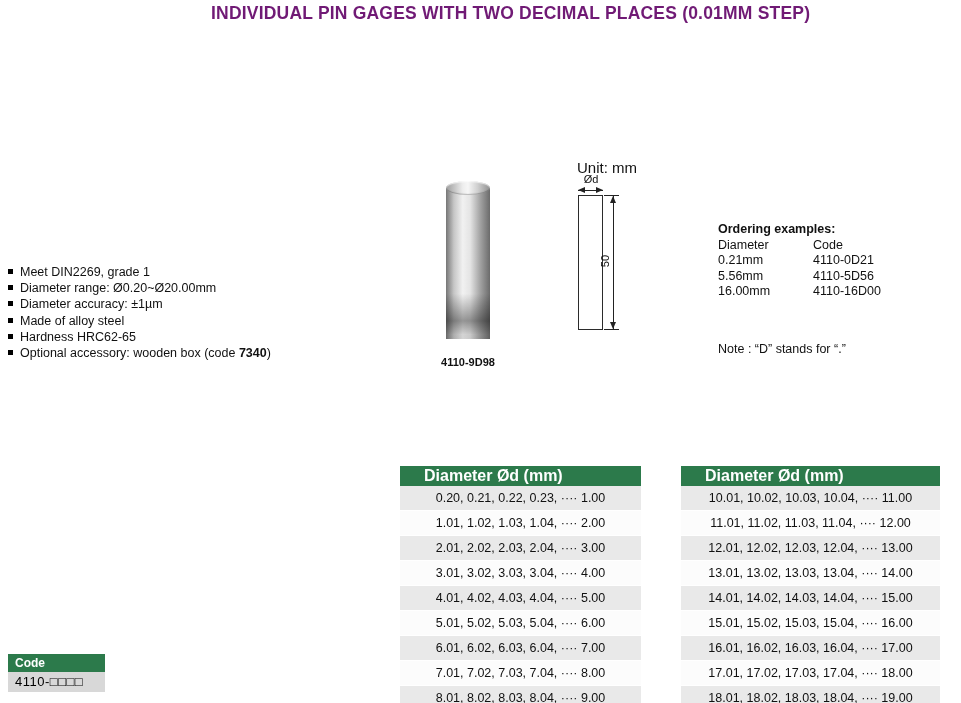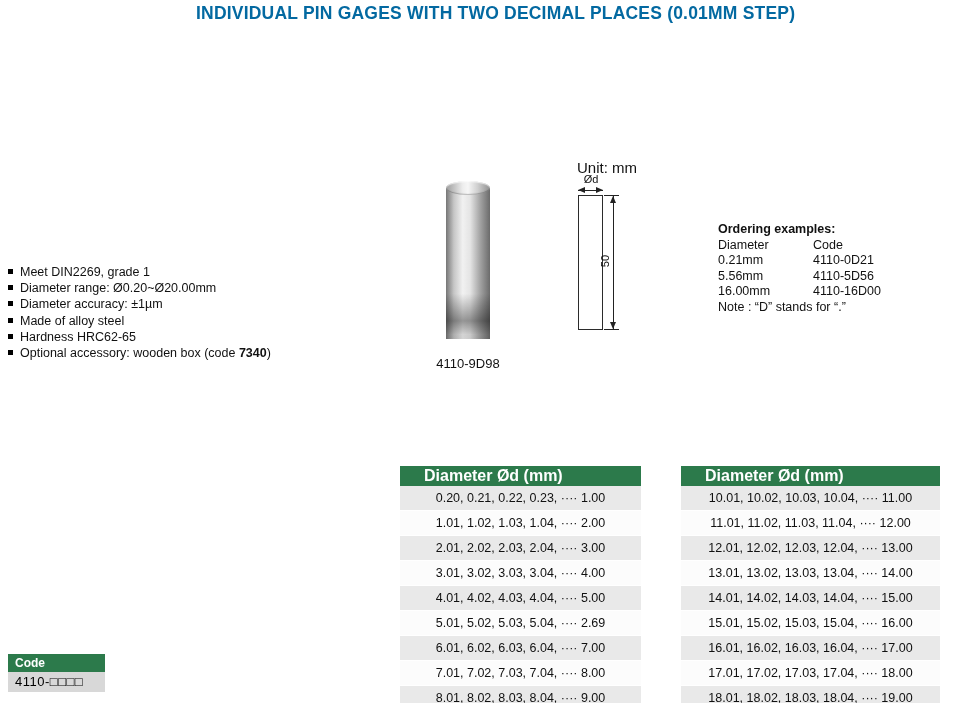--- a/index.html
+++ b/index.html
@@ -1,39 +1,39 @@
 <!DOCTYPE html>
 <html style="--header-green: #2c7a4b; --row-alt: #e9e9e9;"><head>
 <meta charset="utf-8">
 <style>
   * { margin:0; padding:0; box-sizing:border-box; }
   html,body { background:#ffffff; }
   body { font-family:"Liberation Sans","DejaVu Sans",sans-serif; color:#111; }
   .page { position:relative; width:961px; height:703px; background:#fff; overflow:hidden; }
 
   
-  .title { position:absolute; left:196px; top:3px; font-size:17.5px; font-weight:bold;
-           white-space:nowrap; letter-spacing:0.2px; color:#0369a1; }
+  .title { position:absolute; left:211px; top:3px; font-size:17.5px; font-weight:bold;
+           white-space:nowrap; letter-spacing:0.2px; color:#701a75; }
 
   
   .features { position:absolute; left:8px; top:264px; list-style:none; }
   .features li { height:16.2px; line-height:16.2px; font-size:12.5px; white-space:nowrap; }
   .bullet { display:inline-block; width:5px; height:5px; background:#000; margin-right:7px; vertical-align:2px; }
 
   
   .pin { position:absolute; left:446px; top:181px; width:44px; height:158px; }
   .pin-cap { position:absolute; left:0; top:0; width:44px; height:14px; border-radius:50%;
              background:linear-gradient(90deg,#9c9c9c,#ededed 38%,#f6f6f6 50%,#cfcfcf 72%,#8f8f8f);
              box-shadow:inset 0 1px 1px rgba(255,255,255,.7), inset 0 -1px 1px rgba(0,0,0,.25); z-index:2; }
   .pin-body { position:absolute; left:0; top:7px; width:44px; height:151px;
               background:
                 linear-gradient(180deg, rgba(0,0,0,0) 70%, rgba(0,0,0,0.38) 88%, rgba(0,0,0,0.12) 97%),
                 linear-gradient(90deg,#767676 0%,#c6c6c6 18%,#f1f1f1 38%,#e4e4e4 55%,#a2a2a2 78%,#6b6b6b 100%); }
   .model-label { position:absolute; left:408px; top:356px; width:120px; text-align:center;
-                 font-weight:normal; font-size:13px; }
+                 font-weight:bold; font-size:11px; }
 
   
   .unit-label { position:absolute; left:577px; top:159px; font-size:15px; }
   .dia-label  { position:absolute; left:579px; top:173px; width:24px; text-align:center; font-size:11px; }
   .dwg-rect { position:absolute; left:578px; top:195px; width:25px; height:135px;
               border:1px solid #2b2b2b; background:#fff; }
   .dim-h { position:absolute; left:578px; top:190px; width:25px; height:1px; background:#222; }
   .dim-h::before { content:""; position:absolute; left:0; top:-3px;
                    border-top:3.5px solid transparent; border-bottom:3.5px solid transparent; border-right:7px solid #222; }
   .dim-h::after  { content:""; position:absolute; right:0; top:-3px;
@@ -44,21 +44,21 @@
   .dim-v::before { content:""; position:absolute; left:-3.5px; top:0;
                    border-left:3.5px solid transparent; border-right:3.5px solid transparent; border-bottom:7px solid #222; }
   .dim-v::after  { content:""; position:absolute; left:-3.5px; bottom:0;
                    border-left:3.5px solid transparent; border-right:3.5px solid transparent; border-top:7px solid #222; }
   .len-label { position:absolute; left:599px; top:255px; font-size:11px; transform:rotate(-90deg); }
 
   
   .ordering { position:absolute; left:718px; top:222px; font-size:12.5px; line-height:15.6px; }
   .ord-title { font-weight:bold; }
   .ord-grid { display:grid; grid-template-columns:95px auto; }
-  .ord-note { white-space:nowrap; }
+  .ord-note { white-space:nowrap;margin-top:42px; }
 
   
   .tbl { position:absolute; top:466px; }
   .tbl-left  { left:400px; width:241px; }
   .tbl-right { left:681px; width:259px; }
   .tbl table { width:100%; border-collapse:collapse; table-layout:fixed; }
   .tbl th { background:var(--header-green,#2c7a4b); color:#fff; font-size:16px; font-weight:bold;
             text-align:left; padding:0 0 0 24px; height:20px; }
   .tbl td { height:21px; font-size:12.5px; text-align:center; padding:5px; white-space:nowrap;
             border-bottom:1px solid #fff; }
@@ -135,21 +135,21 @@
         <tr>
             <td>2.01, 2.02, 2.03, 2.04, ···· 3.00</td>
           </tr>
         <tr>
             <td>3.01, 3.02, 3.03, 3.04, ···· 4.00</td>
           </tr>
         <tr>
             <td>4.01, 4.02, 4.03, 4.04, ···· 5.00</td>
           </tr>
         <tr>
-            <td>5.01, 5.02, 5.03, 5.04, ···· 2.69</td>
+            <td>5.01, 5.02, 5.03, 5.04, ···· 6.00</td>
           </tr>
         <tr>
             <td>6.01, 6.02, 6.03, 6.04, ···· 7.00</td>
           </tr>
         <tr>
             <td>7.01, 7.02, 7.03, 7.04, ···· 8.00</td>
           </tr>
         <tr>
             <td>8.01, 8.02, 8.03, 8.04, ···· 9.00</td>
           </tr>

